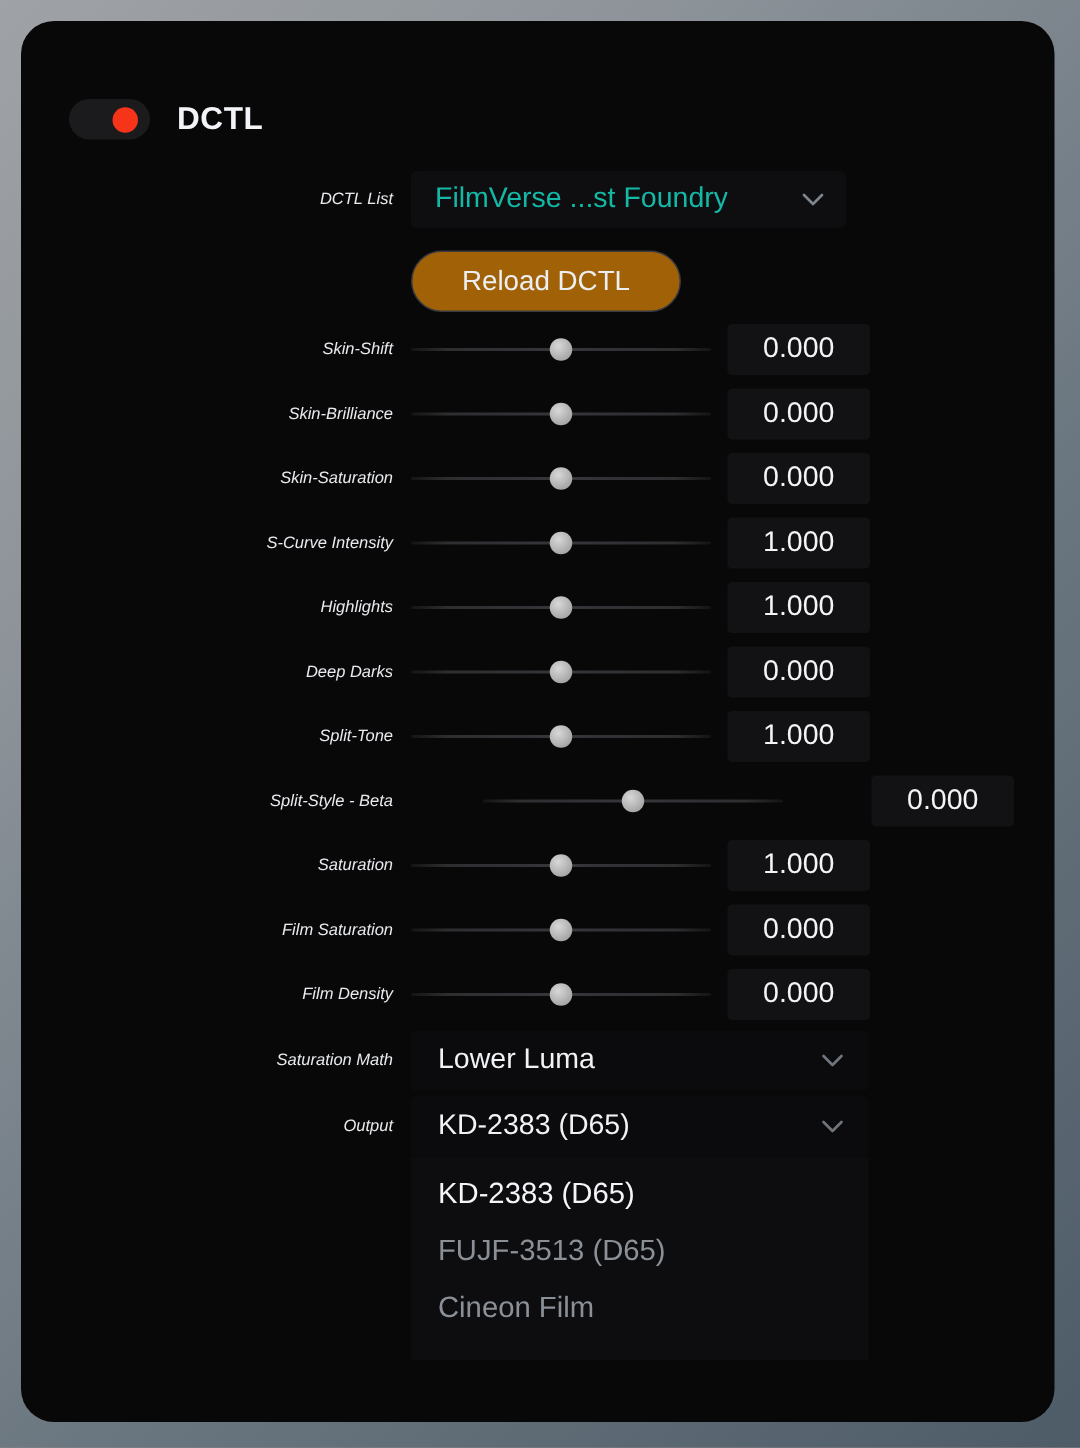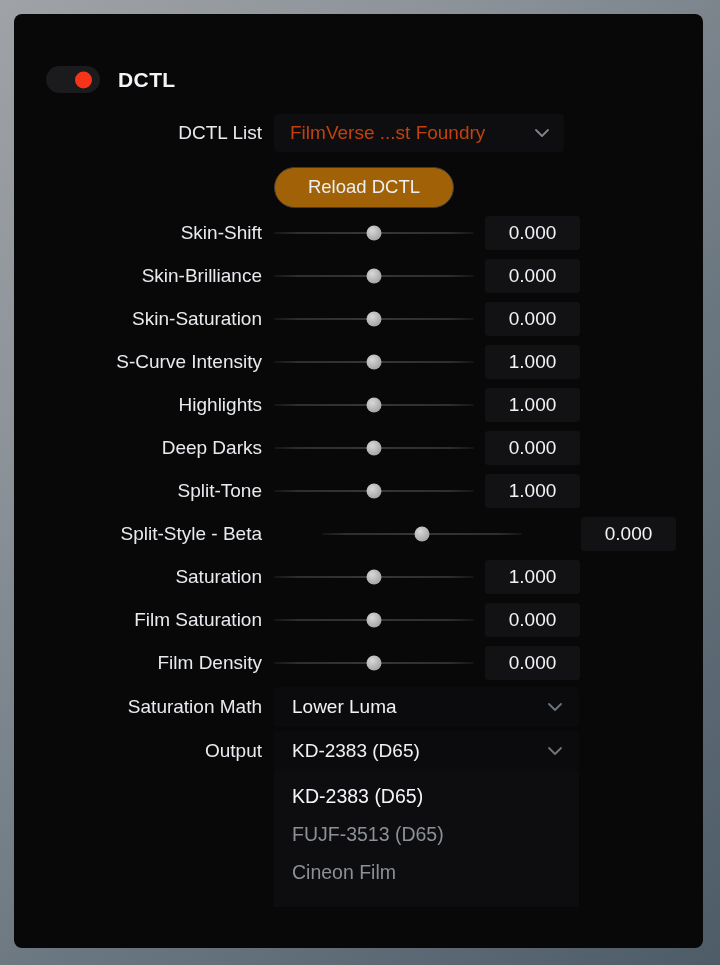--- a/index.html
+++ b/index.html
@@ -23,21 +23,21 @@
     padding: 14px 17px 17px 14px;
   }
 
   
   #panel {
     position: relative;
     width: 100%;
     height: 100%;
     box-sizing: border-box;
     background: #080809;
-    border-radius: 8px;
+    border-radius: 22px;
     overflow: hidden;
   }
 
   
   #header {
     position: absolute;
     left: 32px;
     top: 52px;
     display: flex;
     align-items: center;
@@ -74,43 +74,44 @@
     left: 0;
     width: 100%;
     height: 30px;
     display: flex;
     align-items: center;
   }
   .row-label {
     width: 248px;
     text-align: right;
     padding-right: 0;
-    font-size: 19px;
+    font-size: 11px;
     color: #e8eaee;
     white-space: nowrap;
     box-sizing: border-box;
+    font-style: italic;
   }
 
   
   #dctl-list-row { top: 100px; height: 38px; }
   .select-field {
     margin-left: 12px;
     width: 290px;
     height: 38px;
     box-sizing: border-box;
     background: #0e0e10;
     border-radius: 4px;
     display: flex;
     align-items: center;
     justify-content: space-between;
     padding: 0 14px 0 16px;
   }
   .select-field .sel-text {
     font-size: 19px;
-    color: #c2410c;
+    color: #14b8a6;
     white-space: nowrap;
     overflow: hidden;
   }
   .chevron {
     flex: none;
     width: 16px;
     height: 10px;
     margin-left: 8px;
   }
   .chevron svg { display: block; }

